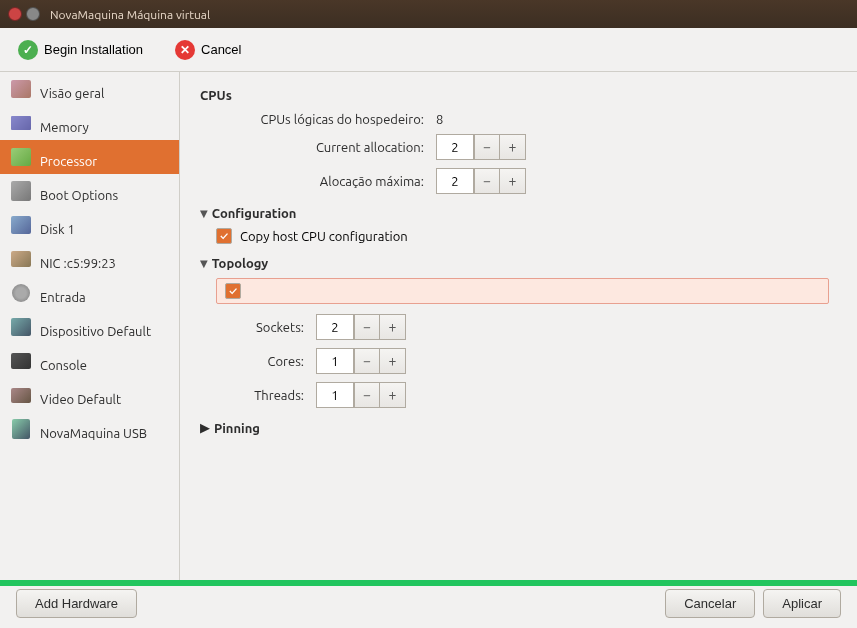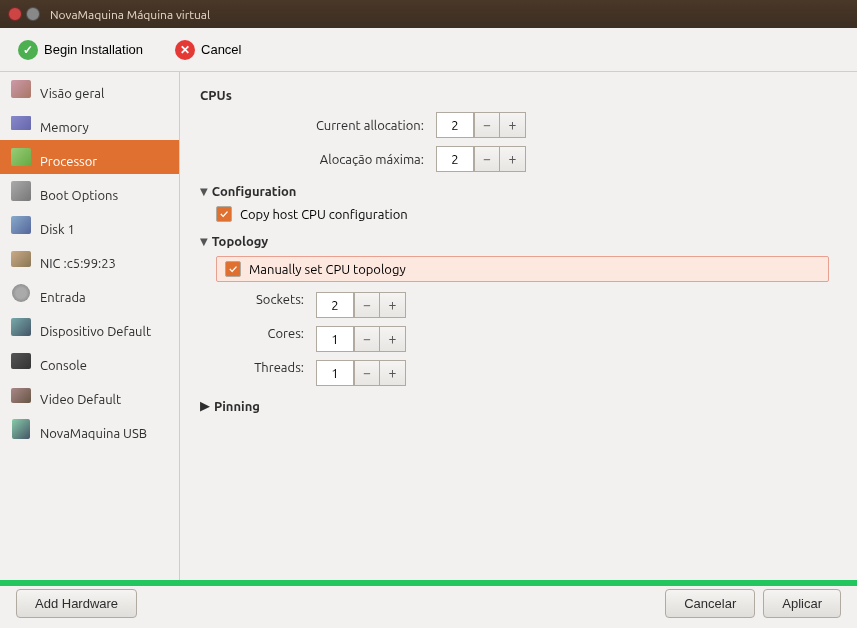--- a/index.html
+++ b/index.html
@@ -239,20 +239,21 @@
       display: flex;
       align-items: center;
       gap: 8px;
       margin-left: 0;
       margin-right: 8px;
     }
 
     
     .topology-row {
       display: flex;
+      align-items: center;
       margin-bottom: 8px;
       padding-left: 16px;
     }
     .topology-label {
       width: 100px;
       text-align: right;
       color: #2d2d2d;
       font-size: 13px;
       padding-right: 12px;
     }
@@ -448,20 +449,24 @@
         <div class="icon-usb"></div>
       </div>
       <span>NovaMaquina USB</span>
     </div>
   </div>
 
   <div class="content">
 
     <div class="section-title">CPUs</div>
 
+    <div class="form-row">
+      <span class="form-label">CPUs lógicas do hospedeiro:</span>
+      <span class="form-value-static">8</span>
+    </div>
 
     <div class="form-row">
       <span class="form-label">Current allocation:</span>
       <div class="spinner-widget">
         <div class="spinner-value">2</div>
         <div class="spinner-btn">−</div>
         <div class="spinner-btn">+</div>
       </div>
     </div>
 
@@ -488,21 +493,20 @@
     <div class="collapsible-header">
       <span class="triangle">▼</span>
       <span>Topology</span>
     </div>
 
     <div style="padding-left:16px; margin-bottom:10px;">
       <div class="highlighted-row">
         <div class="cb-box">
           <span class="checkmark">✓</span>
         </div>
-        <span>Manually set CPU topology</span>
       </div>
     </div>
 
     <div class="topology-row">
       <span class="topology-label">Sockets:</span>
       <div class="spinner-widget">
         <div class="spinner-value">2</div>
         <div class="spinner-btn">−</div>
         <div class="spinner-btn">+</div>
       </div>

